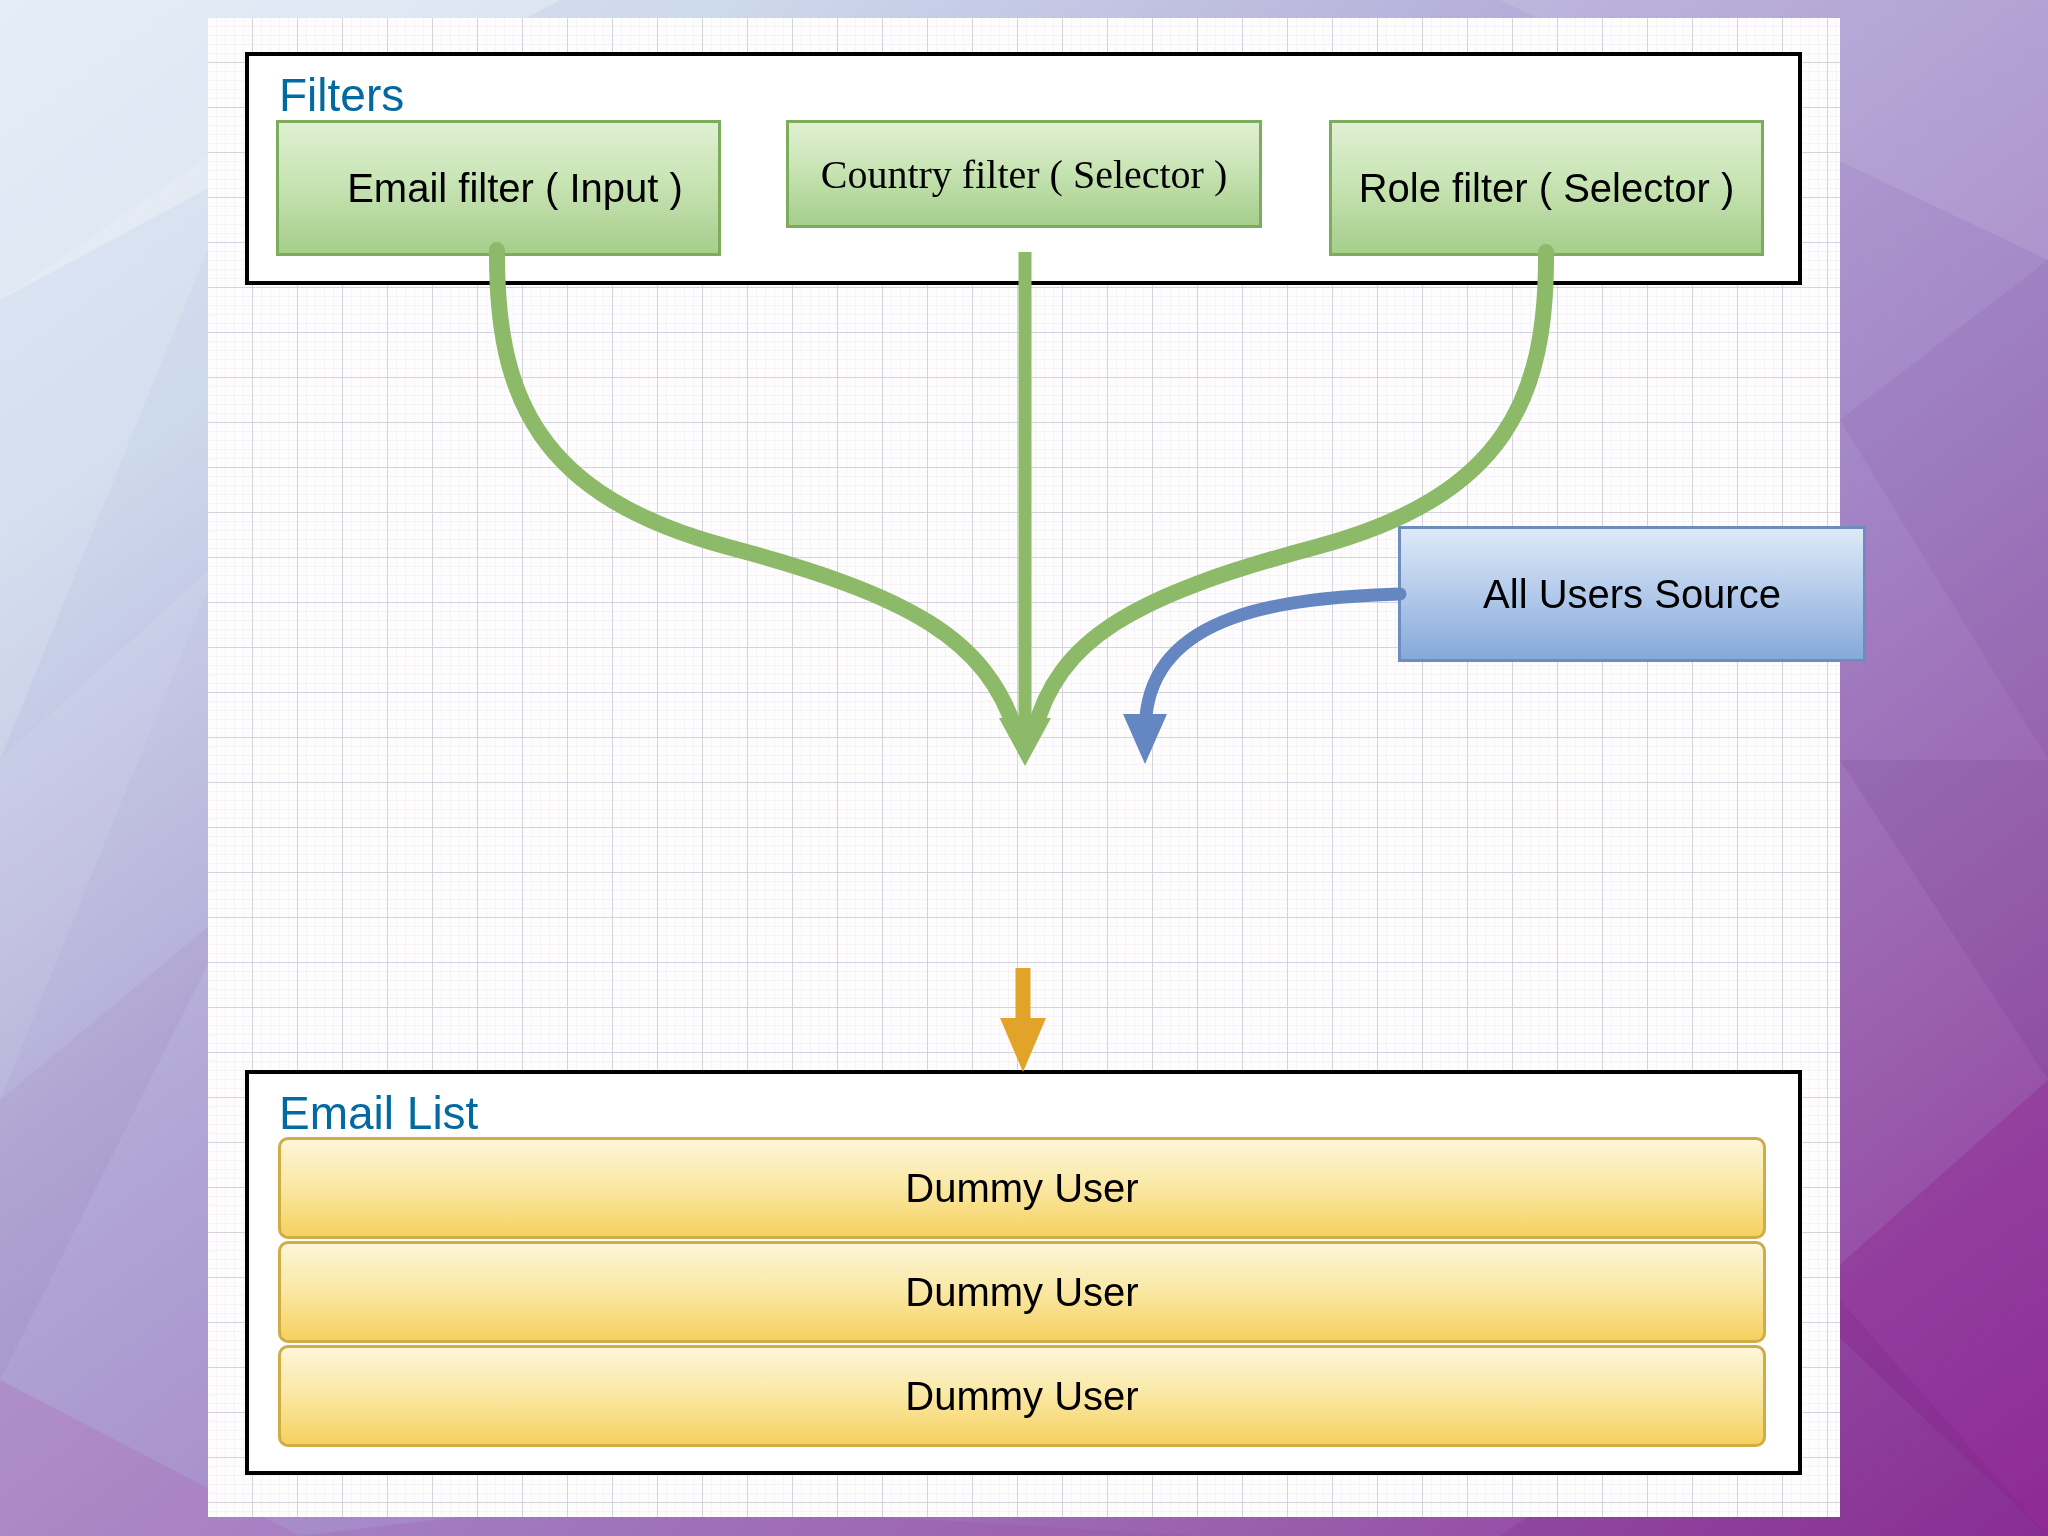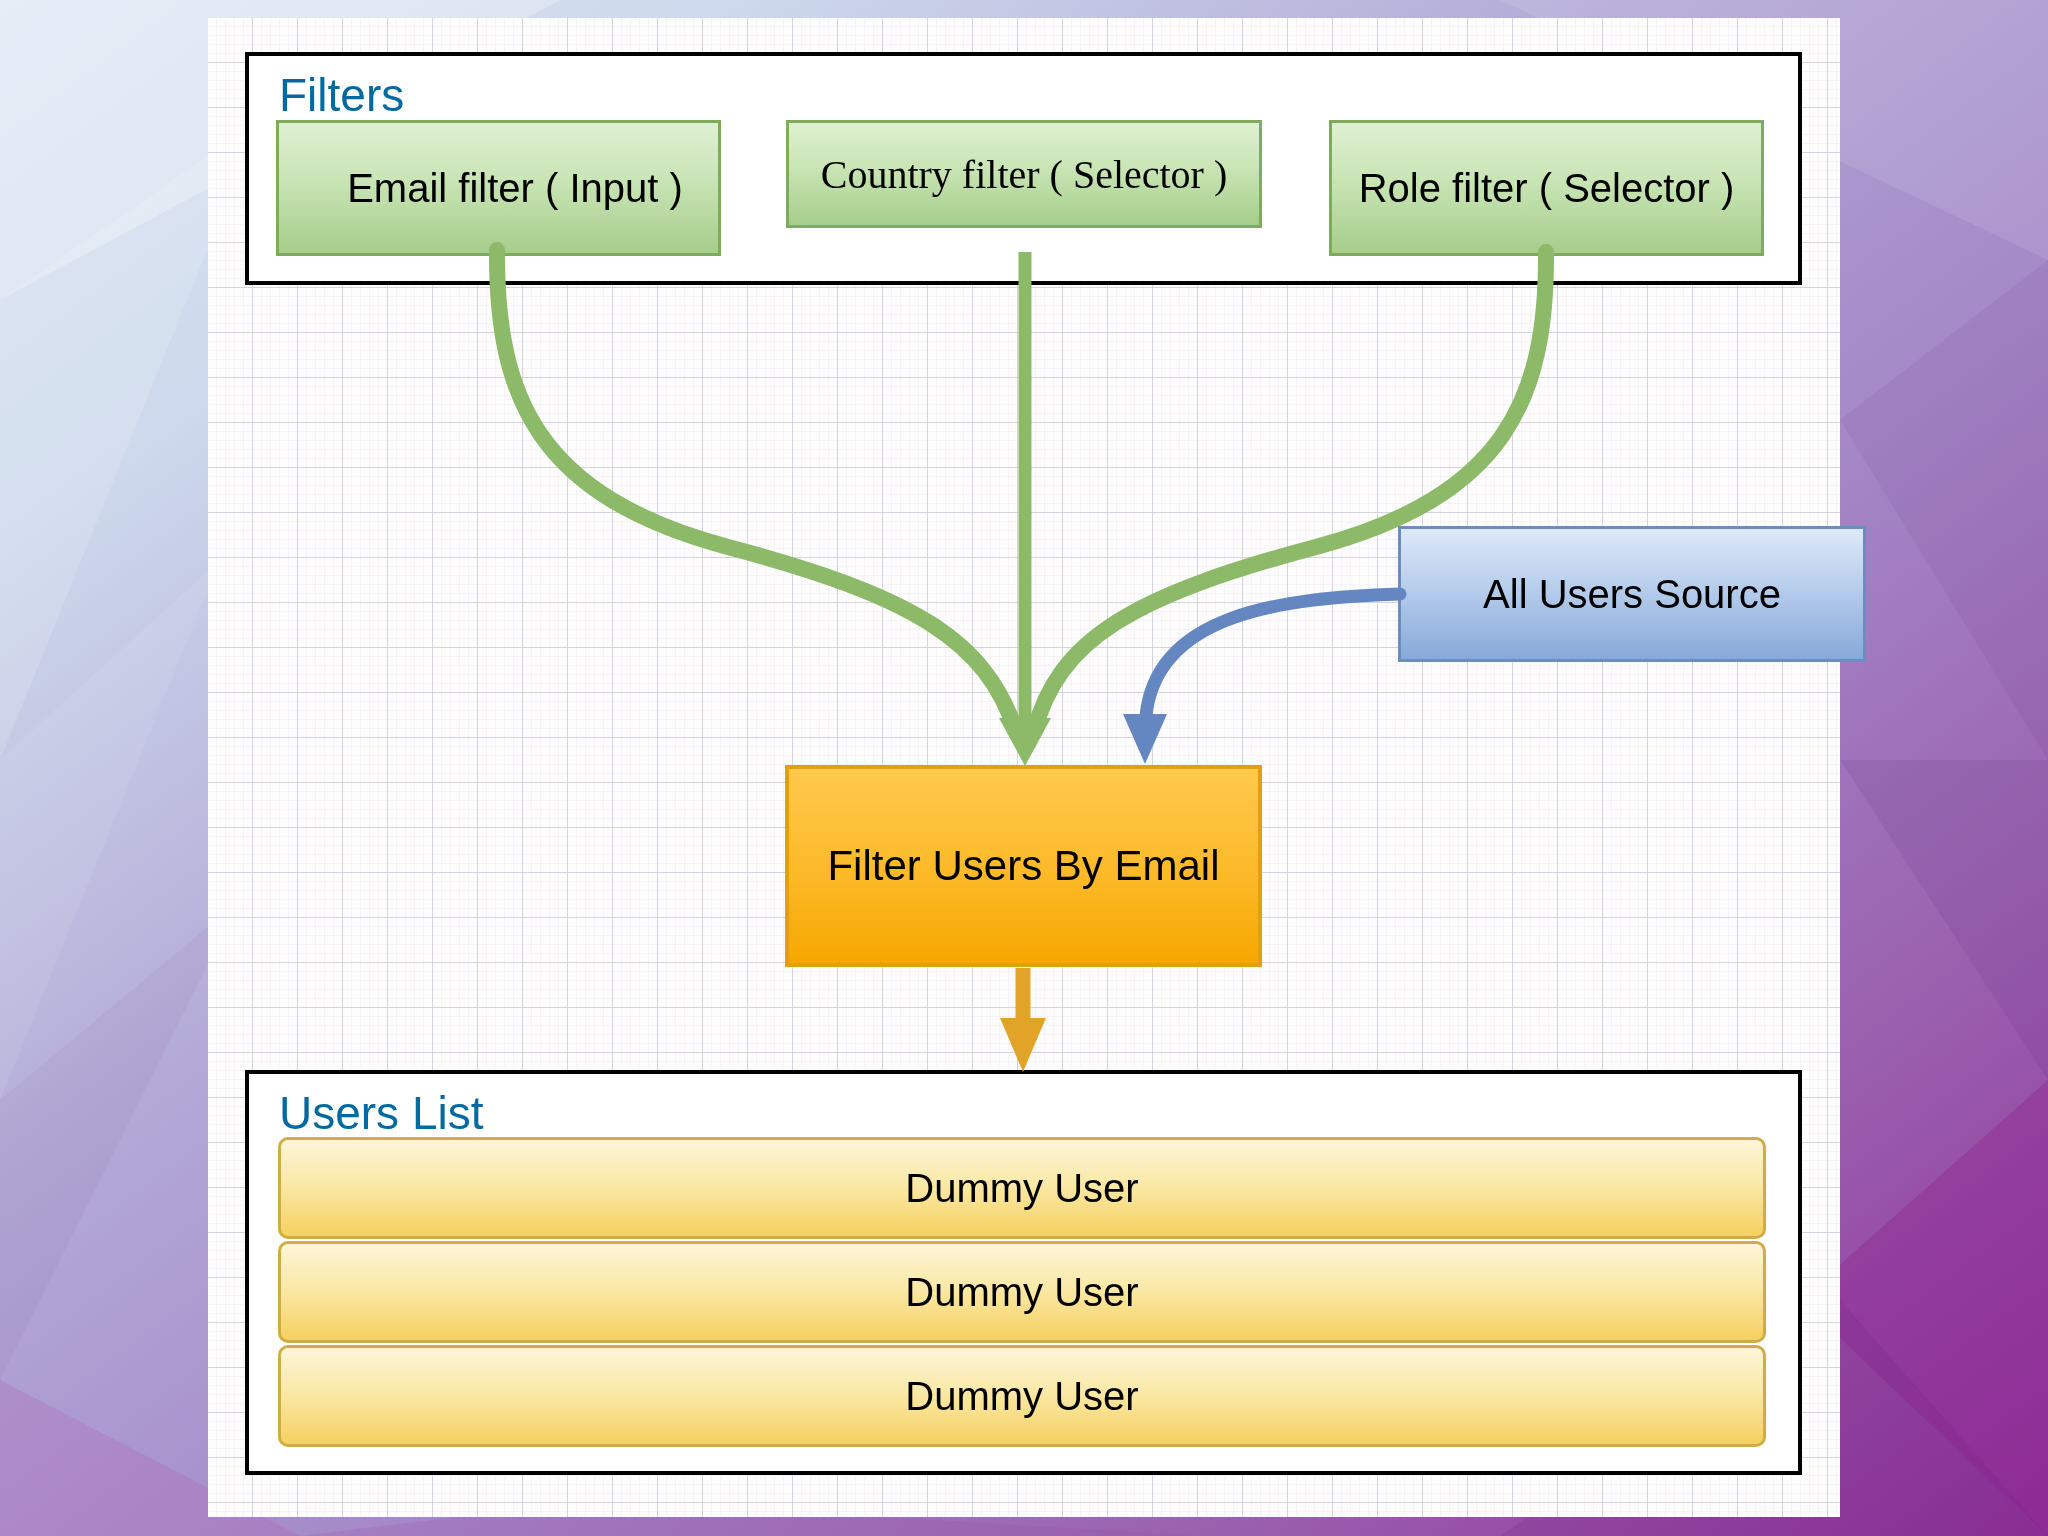--- a/index.html
+++ b/index.html
@@ -99,26 +99,23 @@
     <span>Country filter ( Selector )</span>
   </div>
   <div class="node node-green" style="left:1121px;top:102px;width:435px;height:136px;">
     <span>Role filter ( Selector )</span>
   </div>
 
   <div class="node node-blue" style="left:1190px;top:508px;width:468px;height:136px;">
     <span>All Users Source</span>
   </div>
 
-  <div class="node node-orange" style="left:577px;top:747px;width:477px;height:202px;">
-    <span>Filter Users By Email</span>
-  </div>
 
   <div class="group" style="left:37px;top:1052px;width:1557px;height:405px;">
-    <div class="group-label">Users List</div>
+    <div class="group-label">Email List</div>
   </div>
 
   <div class="row-yellow" style="left:70px;top:1119px;width:1488px;height:102px;">
     <span>Dummy User</span>
   </div>
   <div class="row-yellow" style="left:70px;top:1223px;width:1488px;height:102px;">
     <span>Dummy User</span>
   </div>
   <div class="row-yellow" style="left:70px;top:1327px;width:1488px;height:102px;">
     <span>Dummy User</span>

